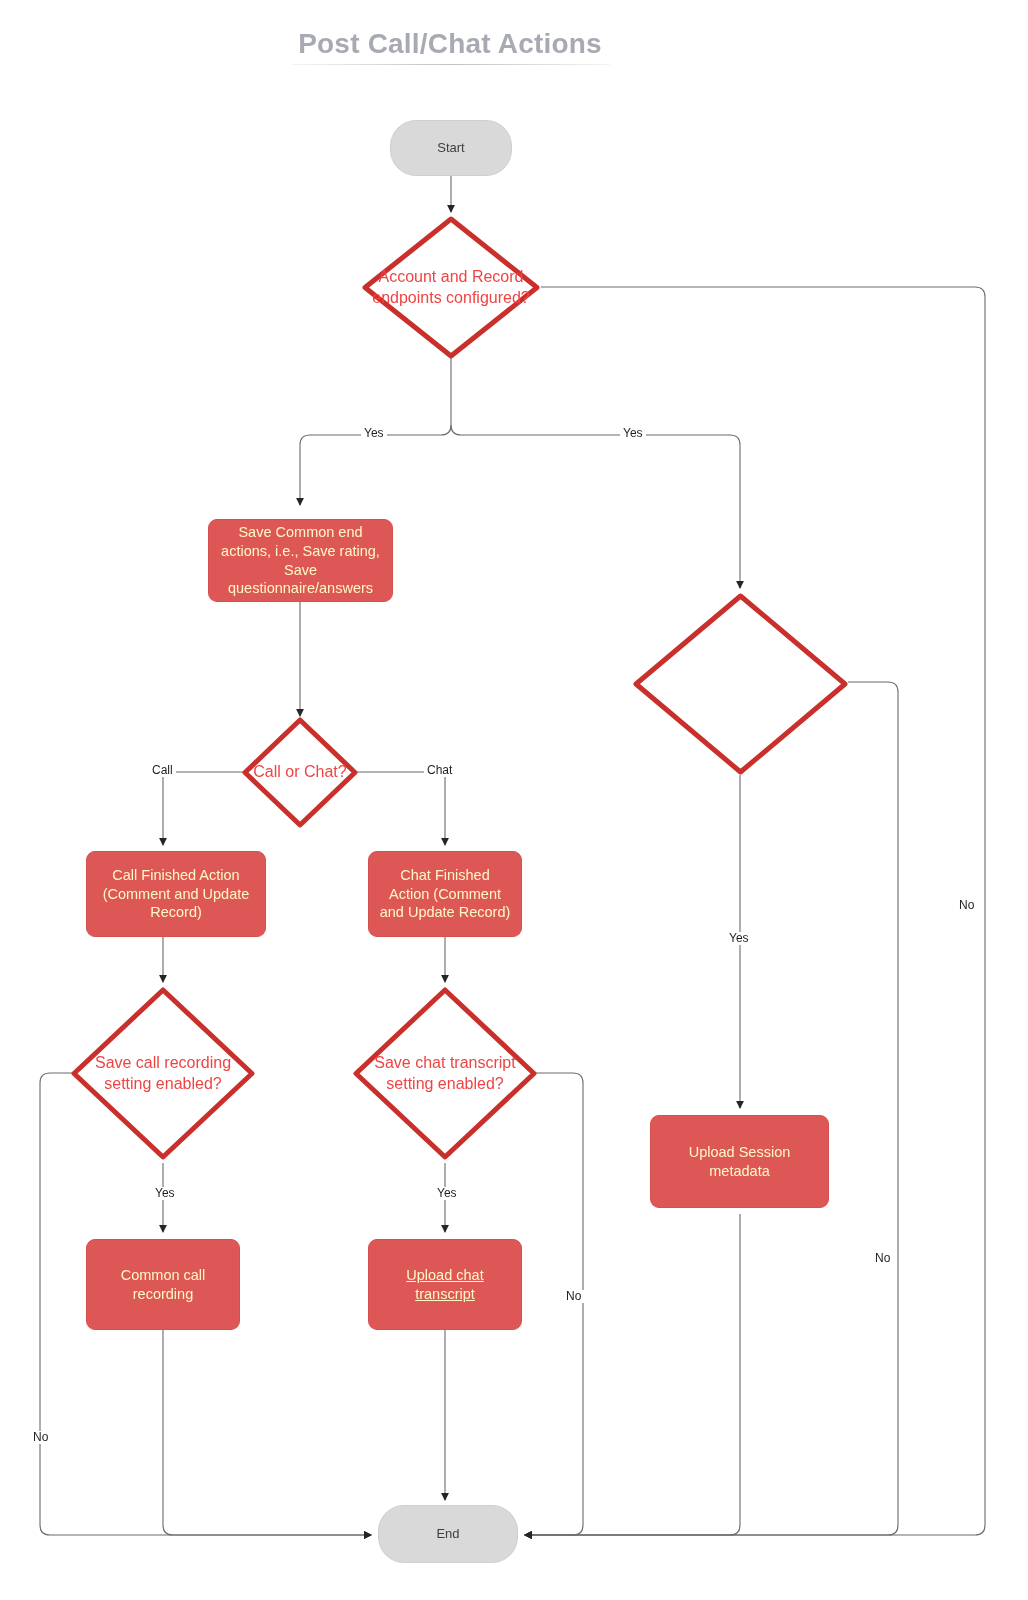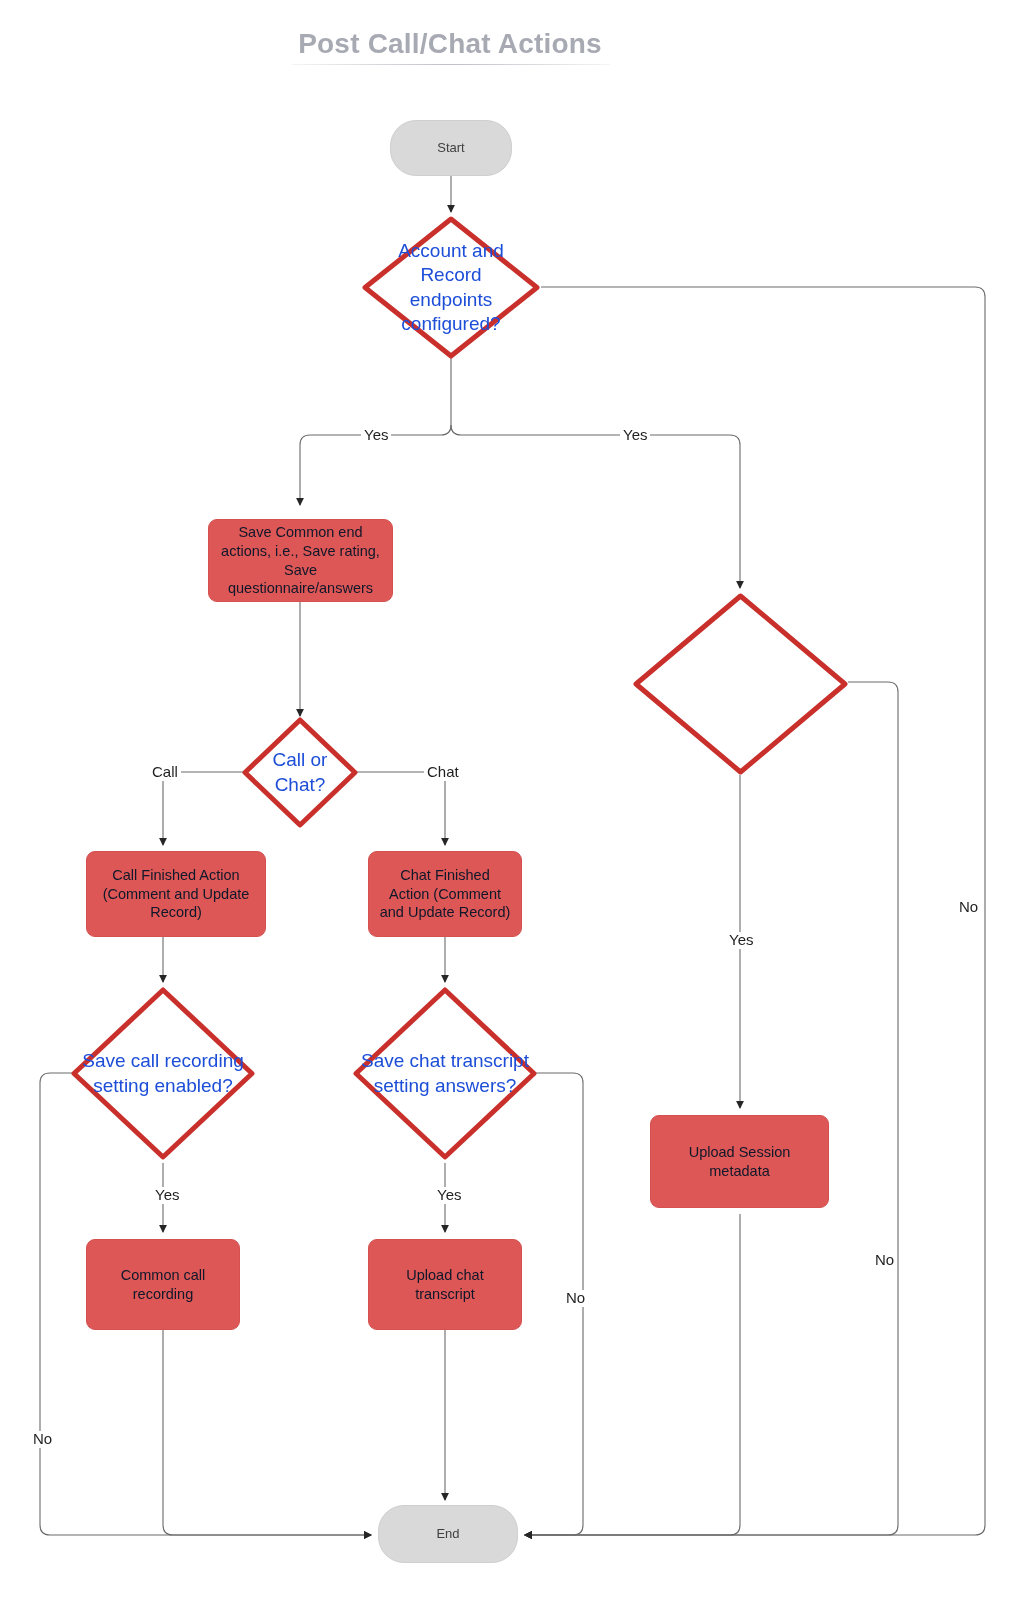--- a/index.html
+++ b/index.html
@@ -61,46 +61,46 @@
     background: #d9d9d9;
     border: 1px solid #cfcfcf;
     border-radius: 26px;
     color: #404040;
     font-size: 13px;
   }
   .process {
     background: #dd5756;
     border: 1px solid #d45150;
     border-radius: 9px;
-    color: #0f172a;
+    color: #fef9c3;
     font-size: 14.5px;
     padding: 6px 10px;
     text-align: center;
   }
   .decision {
     background: transparent;
-    color: #1d4ed8;
-    font-size: 19px;
+    color: #ef4444;
+    font-size: 16px;
   }
   .decision .dia-shape {
     position: absolute;
     left: 0; top: 0;
     width: 100%; height: 100%;
   }
   .decision .dia-label {
     position: relative;
     z-index: 2;
     padding: 0 6px;
     white-space: pre-line;
   }
 
   
   .edge-label {
     position: absolute;
-    font-size: 15px;
+    font-size: 12px;
     color: #1f1f1f;
     background: #ffffff;
     padding: 0 3px;
     white-space: nowrap;
     line-height: 1.1;
   }
 </style>
 </head>
 <body>
 
@@ -191,28 +191,28 @@
     </svg>
     <span class="dia-label">Save call recording
 setting enabled?</span>
   </div>
 
   <div class="node decision" style="left:352px; top:986px; width:186px; height:175px;">
     <svg class="dia-shape" viewBox="0 0 186 175" preserveAspectRatio="none">
       <polygon points="93,4 182,87.5 93,171 4,87.5" fill="#ffffff" stroke="#c9302c" stroke-width="5" stroke-linejoin="round"></polygon>
     </svg>
     <span class="dia-label">Save chat transcript
-setting answers?</span>
+setting enabled?</span>
   </div>
 
   <div class="node process" style="left:86px; top:1239px; width:154px; height:91px;">
     <span>Common call recording</span>
   </div>
 
-  <div class="node process" style="left:368px; top:1239px; width:154px; height:91px;">
+  <div class="node process" style="left:368px; top:1239px; width:154px; height:91px;text-decoration:underline;">
     <span>Upload chat transcript</span>
   </div>
 
   <div class="node decision" style="left:632px; top:592px; width:217px; height:184px;">
     <svg class="dia-shape" viewBox="0 0 217 184" preserveAspectRatio="none">
       <polygon points="108.5,4 213,92 108.5,180 4,92" fill="#ffffff" stroke="#c9302c" stroke-width="5" stroke-linejoin="round"></polygon>
     </svg>
   </div>
 
   <div class="node process" style="left:650px; top:1115px; width:179px; height:93px;">

